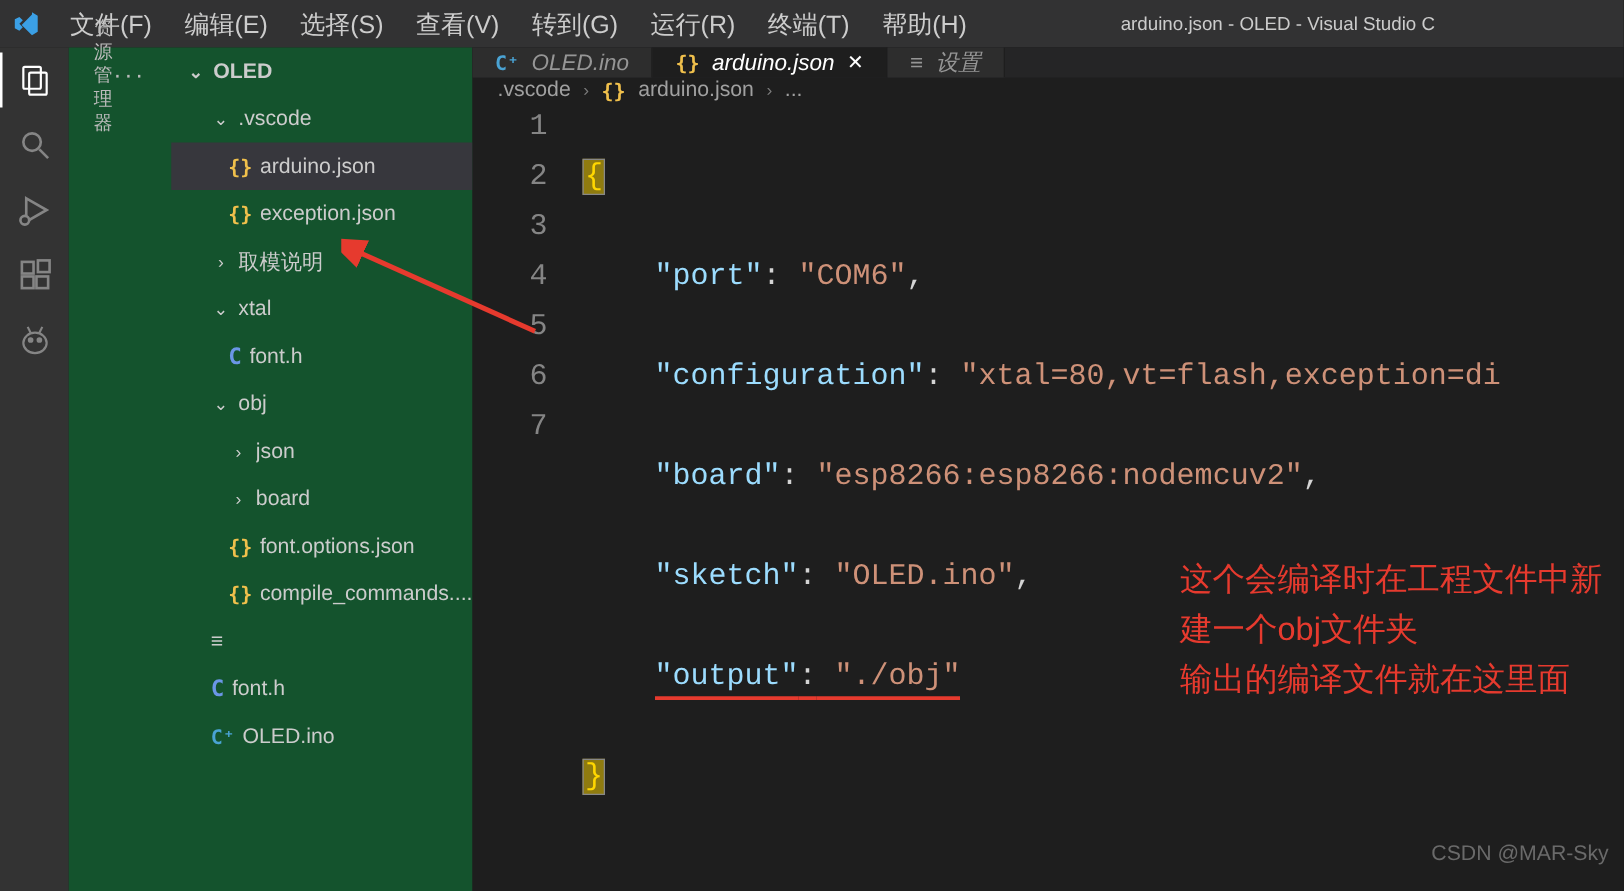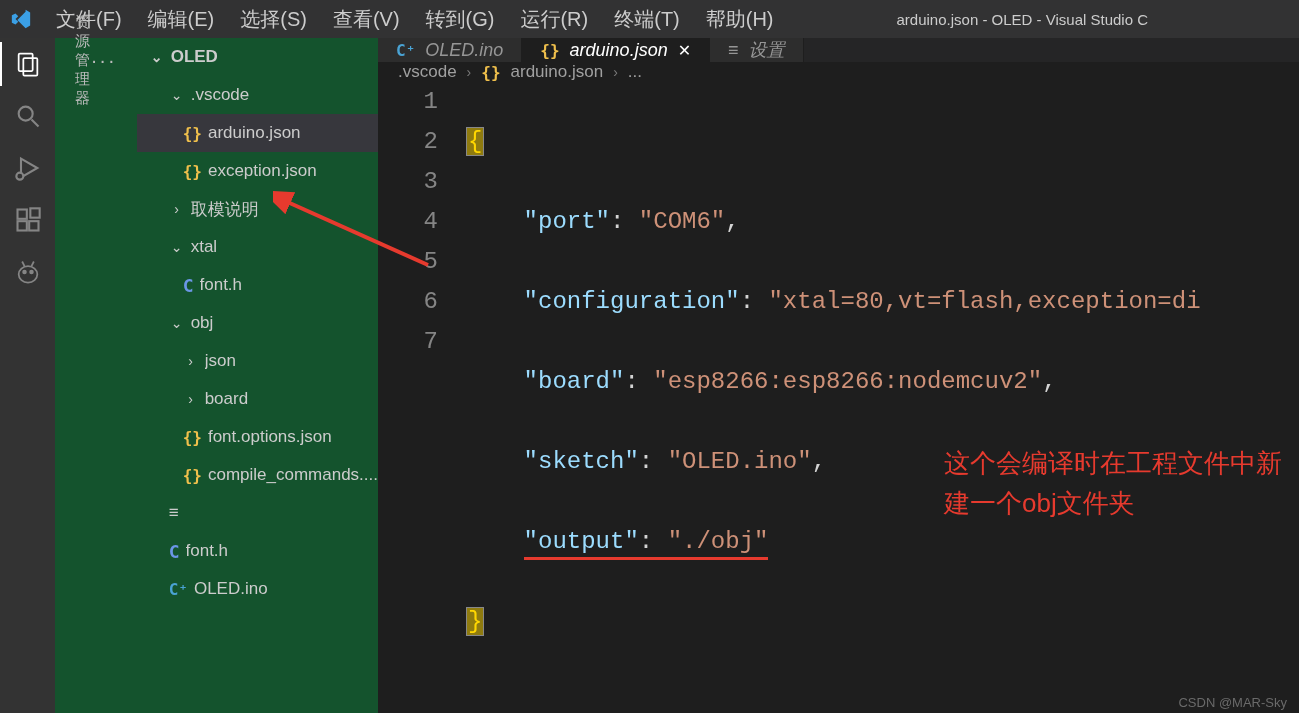--- a/index.html
+++ b/index.html
@@ -101,22 +101,22 @@
   color: #e63a2e; font-size: 26px; line-height: 40px;
   font-family: "Microsoft YaHei", sans-serif;
 }
 .arrow {
   position: absolute;
   left: 273px; top: 190px;
   width: 160px; height: 80px;
   pointer-events: none;
 }
 .watermark {
-  position: absolute; right: 12px; bottom: 3px;
-  font-size: 13px; color: #6a6a6a;
+  position: absolute; right: 12px; bottom: 20px;
+  font-size: 17px; color: #6a6a6a;
 }
 </style>
 </head>
 <body>
 
 <div class="titlebar">
   <span class="logo">
     <svg width="22" height="22" viewBox="0 0 24 24">
         <path fill="#3ba0e6" d="M17 2l5 3v14l-5 3-9-9 9-9zM2 8l4-2 3 3-3 3 3 3-3 3-4-2V8z"></path>
       </svg>
@@ -295,20 +295,21 @@
 <div class="code-line">    <span class="s-key">"configuration"</span><span class="s-punc">:</span> <span class="s-str">"xtal=80,vt=flash,exception=di</span></div>
 <div class="code-line">    <span class="s-key">"board"</span><span class="s-punc">:</span> <span class="s-str">"esp8266:esp8266:nodemcuv2"</span><span class="s-punc">,</span></div>
 <div class="code-line">    <span class="s-key">"sketch"</span><span class="s-punc">:</span> <span class="s-str">"OLED.ino"</span><span class="s-punc">,</span></div>
 <div class="code-line">    <span class="s-key underline-red">"output"</span><span class="s-punc underline-red">:</span><span class="underline-red"> </span><span class="s-str underline-red">"./obj"</span></div>
 <div class="code-line"><span class="brace-hl s-brace">}</span></div>
       </div>
     </div>
 
     <div class="annotation">
       <div>这个会编译时在工程文件中新建一个obj文件夹</div>
+      <div>输出的编译文件就在这里面</div>
     </div>
   </div>
 </div>
 
 <svg class="arrow" viewBox="0 0 160 80">
   <defs>
       <marker id="ah" markerWidth="10" markerHeight="10" refX="2" refY="3" orient="auto">
         <path d="M0,0 L0,6 L8,3 z" fill="#e63a2e"></path>
       </marker>
     </defs>

